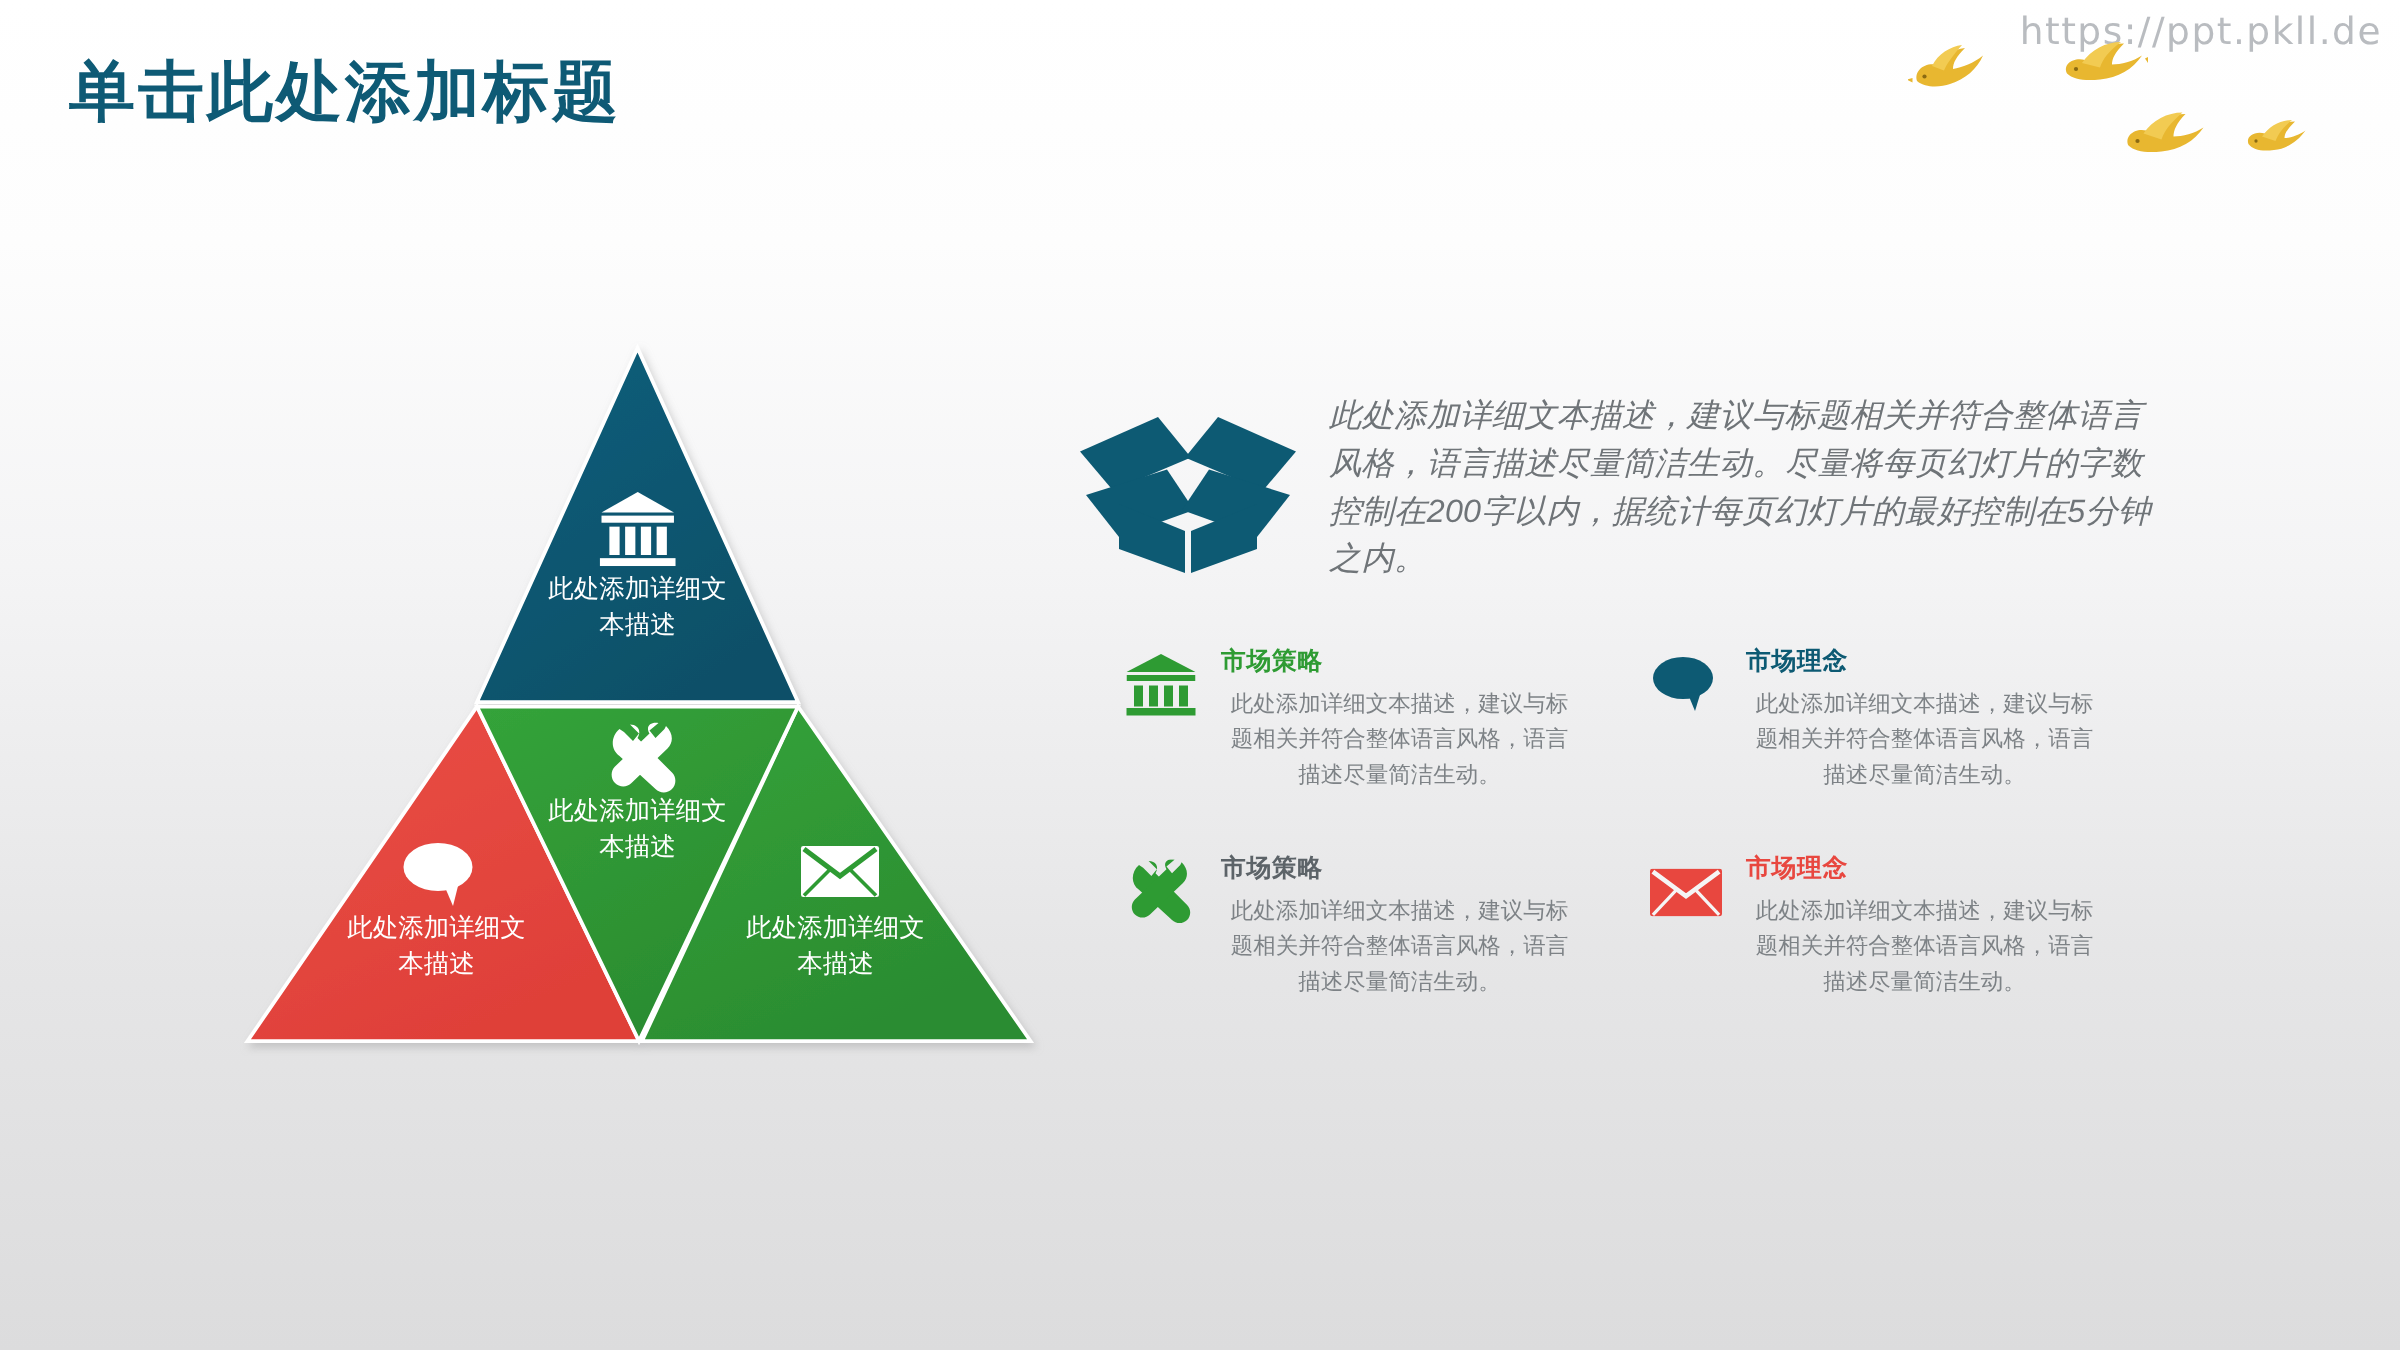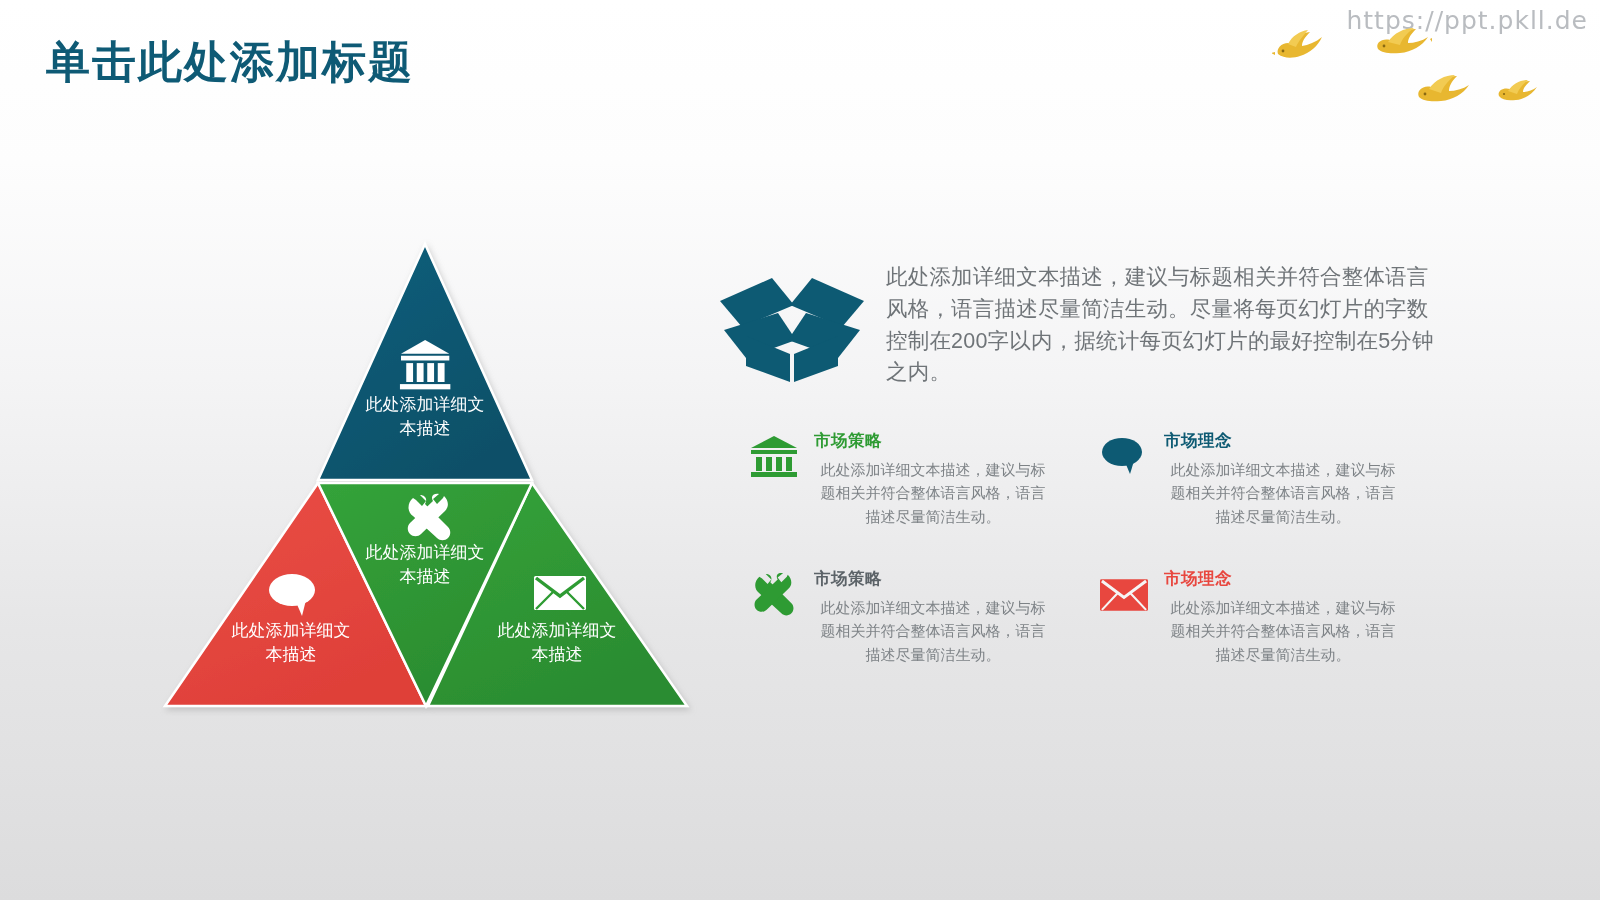--- a/index.html
+++ b/index.html
@@ -45,21 +45,21 @@
 
   
   .bird {
     position: absolute;
   }
 
   
   #pyramid-wrap {
     position: absolute;
     left: 160px;
-    top: 236px;
+    top: 224px;
     width: 540px;
     height: 480px;
     text-align: center;
   }
 
   
   #right-col {
     position: absolute;
     left: 716px;
     top: 262px;
@@ -78,20 +78,21 @@
     width: 152px;
     margin-top: 6px;
   }
 
   #desc-text {
     flex: 1 1 auto;
     font-size: 21.5px;
     line-height: 1.48;
     color: #6f7478;
     letter-spacing: 0.2px;
+    font-style: italic;
   }
 
   #features {
     position: absolute;
     left: 748px;
     top: 428px;
     width: 690px;
     display: grid;
     grid-template-columns: 350px 340px;
     grid-template-rows: 138px 138px;

